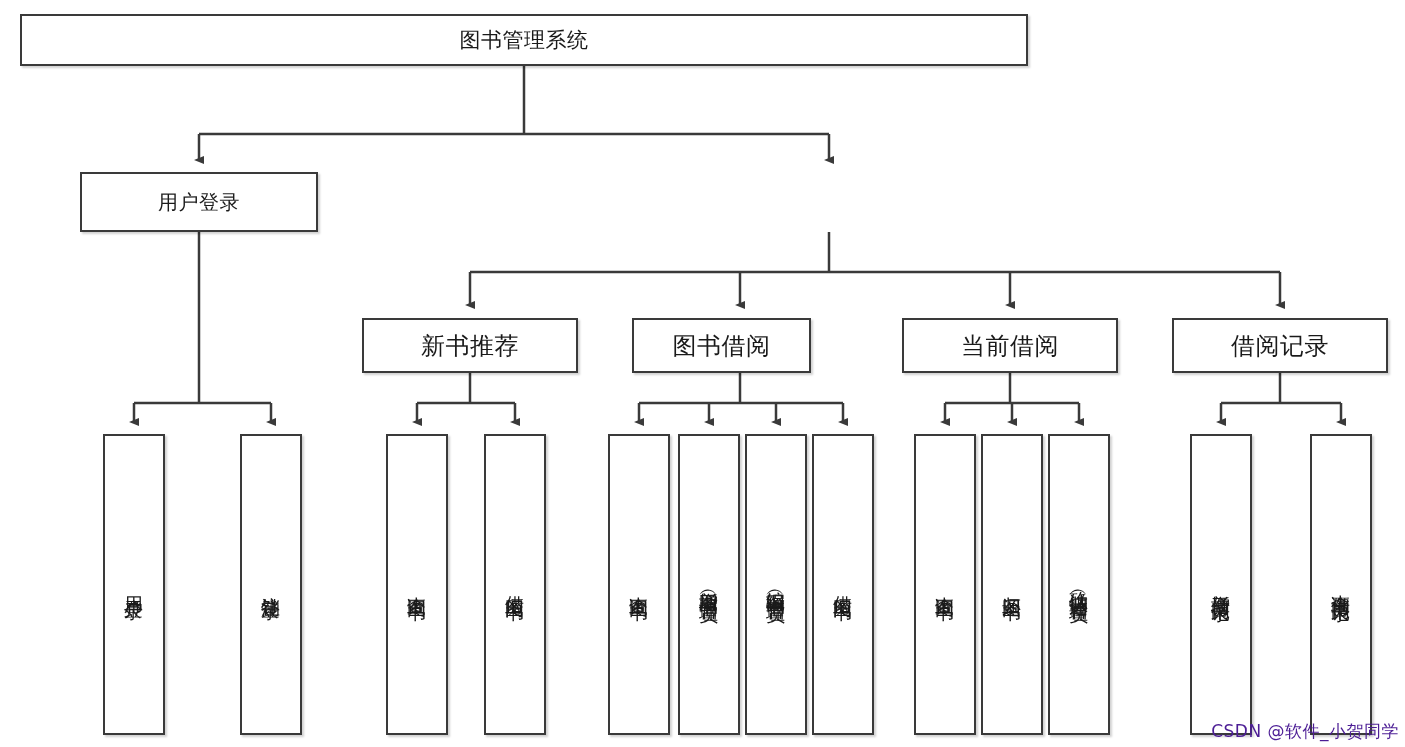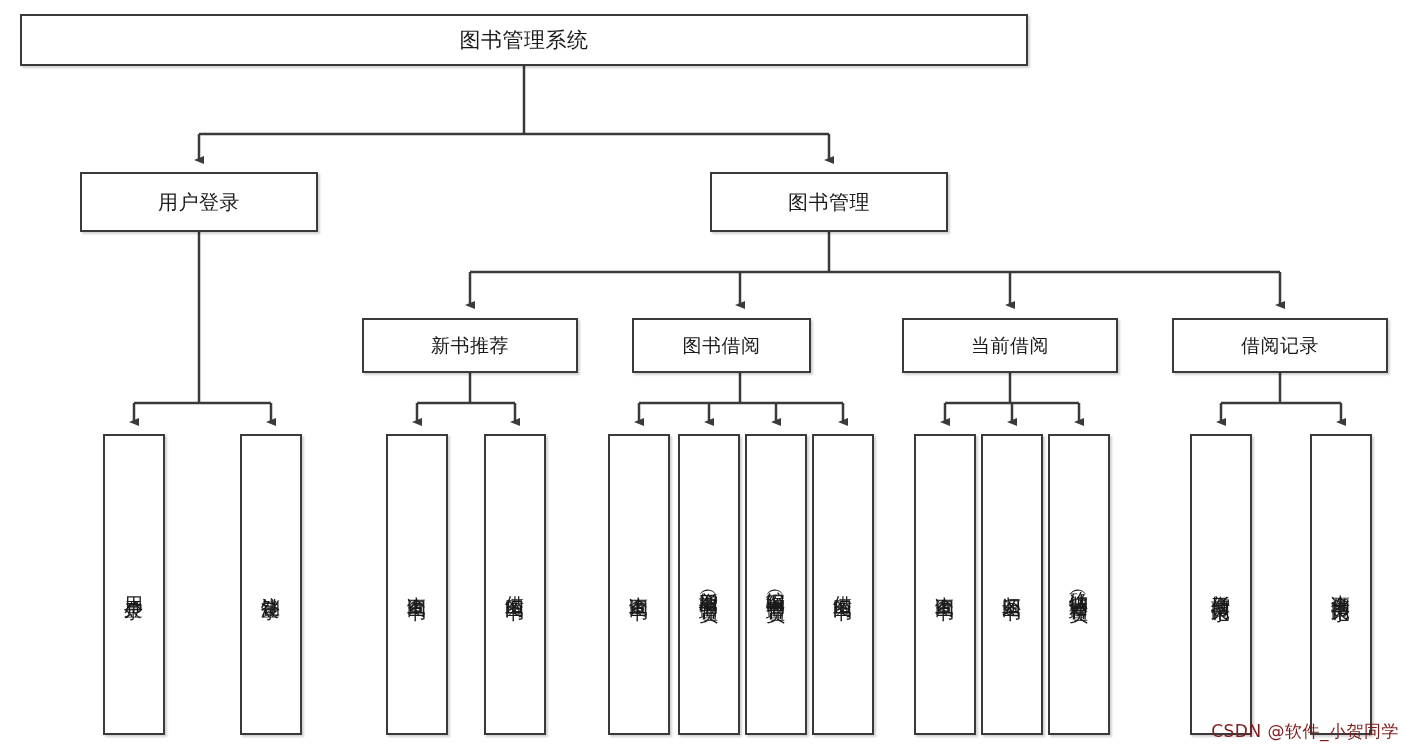--- a/index.html
+++ b/index.html
@@ -34,41 +34,41 @@
     box-shadow: 2px 2px 2px rgba(0,0,0,0.18);
     z-index: 2;
   }
   .node-label {
     color: #1a1a1a;
     letter-spacing: 0.5px;
     white-space: nowrap;
   }
   .node.root .node-label { font-size: 21px; }
   .node.level1 .node-label { font-size: 20px; }
-  .node.level2 .node-label { font-size: 19px; font-family: Liberation Mono, monospace; }
+  .node.level2 .node-label { font-size: 24px; font-family: Liberation Mono, monospace; }
 
   .node.leaf {
     align-items: center;
     justify-content: center;
   }
   .node.leaf .node-label {
     writing-mode: vertical-rl;
     text-orientation: upright;
     font-size: 19px;
     line-height: 1.22;
     letter-spacing: 2px;
     text-align: center;
     max-height: 280px;
   }
   .watermark {
     position: absolute;
     right: 6px;
     bottom: 4px;
     font-size: 17px;
-    color: #7f1d1d;
+    color: #4c1d95;
     letter-spacing: 0.5px;
     z-index: 5;
     white-space: nowrap;
   }
 </style>
 </head>
 <body>
 
 <div id="canvas">
 
@@ -122,23 +122,20 @@
     </g>
   </svg>
 
   <div class="node root" style="left:20px; top:14px; width:1008px; height:52px;">
     <span class="node-label">图书管理系统</span>
   </div>
 
   <div class="node level1" style="left:80px; top:172px; width:238px; height:60px;">
     <span class="node-label">用户登录</span>
   </div>
-  <div class="node level1" style="left:710px; top:172px; width:238px; height:60px;">
-    <span class="node-label">图书管理</span>
-  </div>
 
   <div class="node level2" style="left:362px; top:318px; width:216px; height:55px;">
     <span class="node-label">新书推荐</span>
   </div>
   <div class="node level2" style="left:632px; top:318px; width:179px; height:55px;">
     <span class="node-label">图书借阅</span>
   </div>
   <div class="node level2" style="left:902px; top:318px; width:216px; height:55px;text-align:right;">
     <span class="node-label">当前借阅</span>
   </div>

